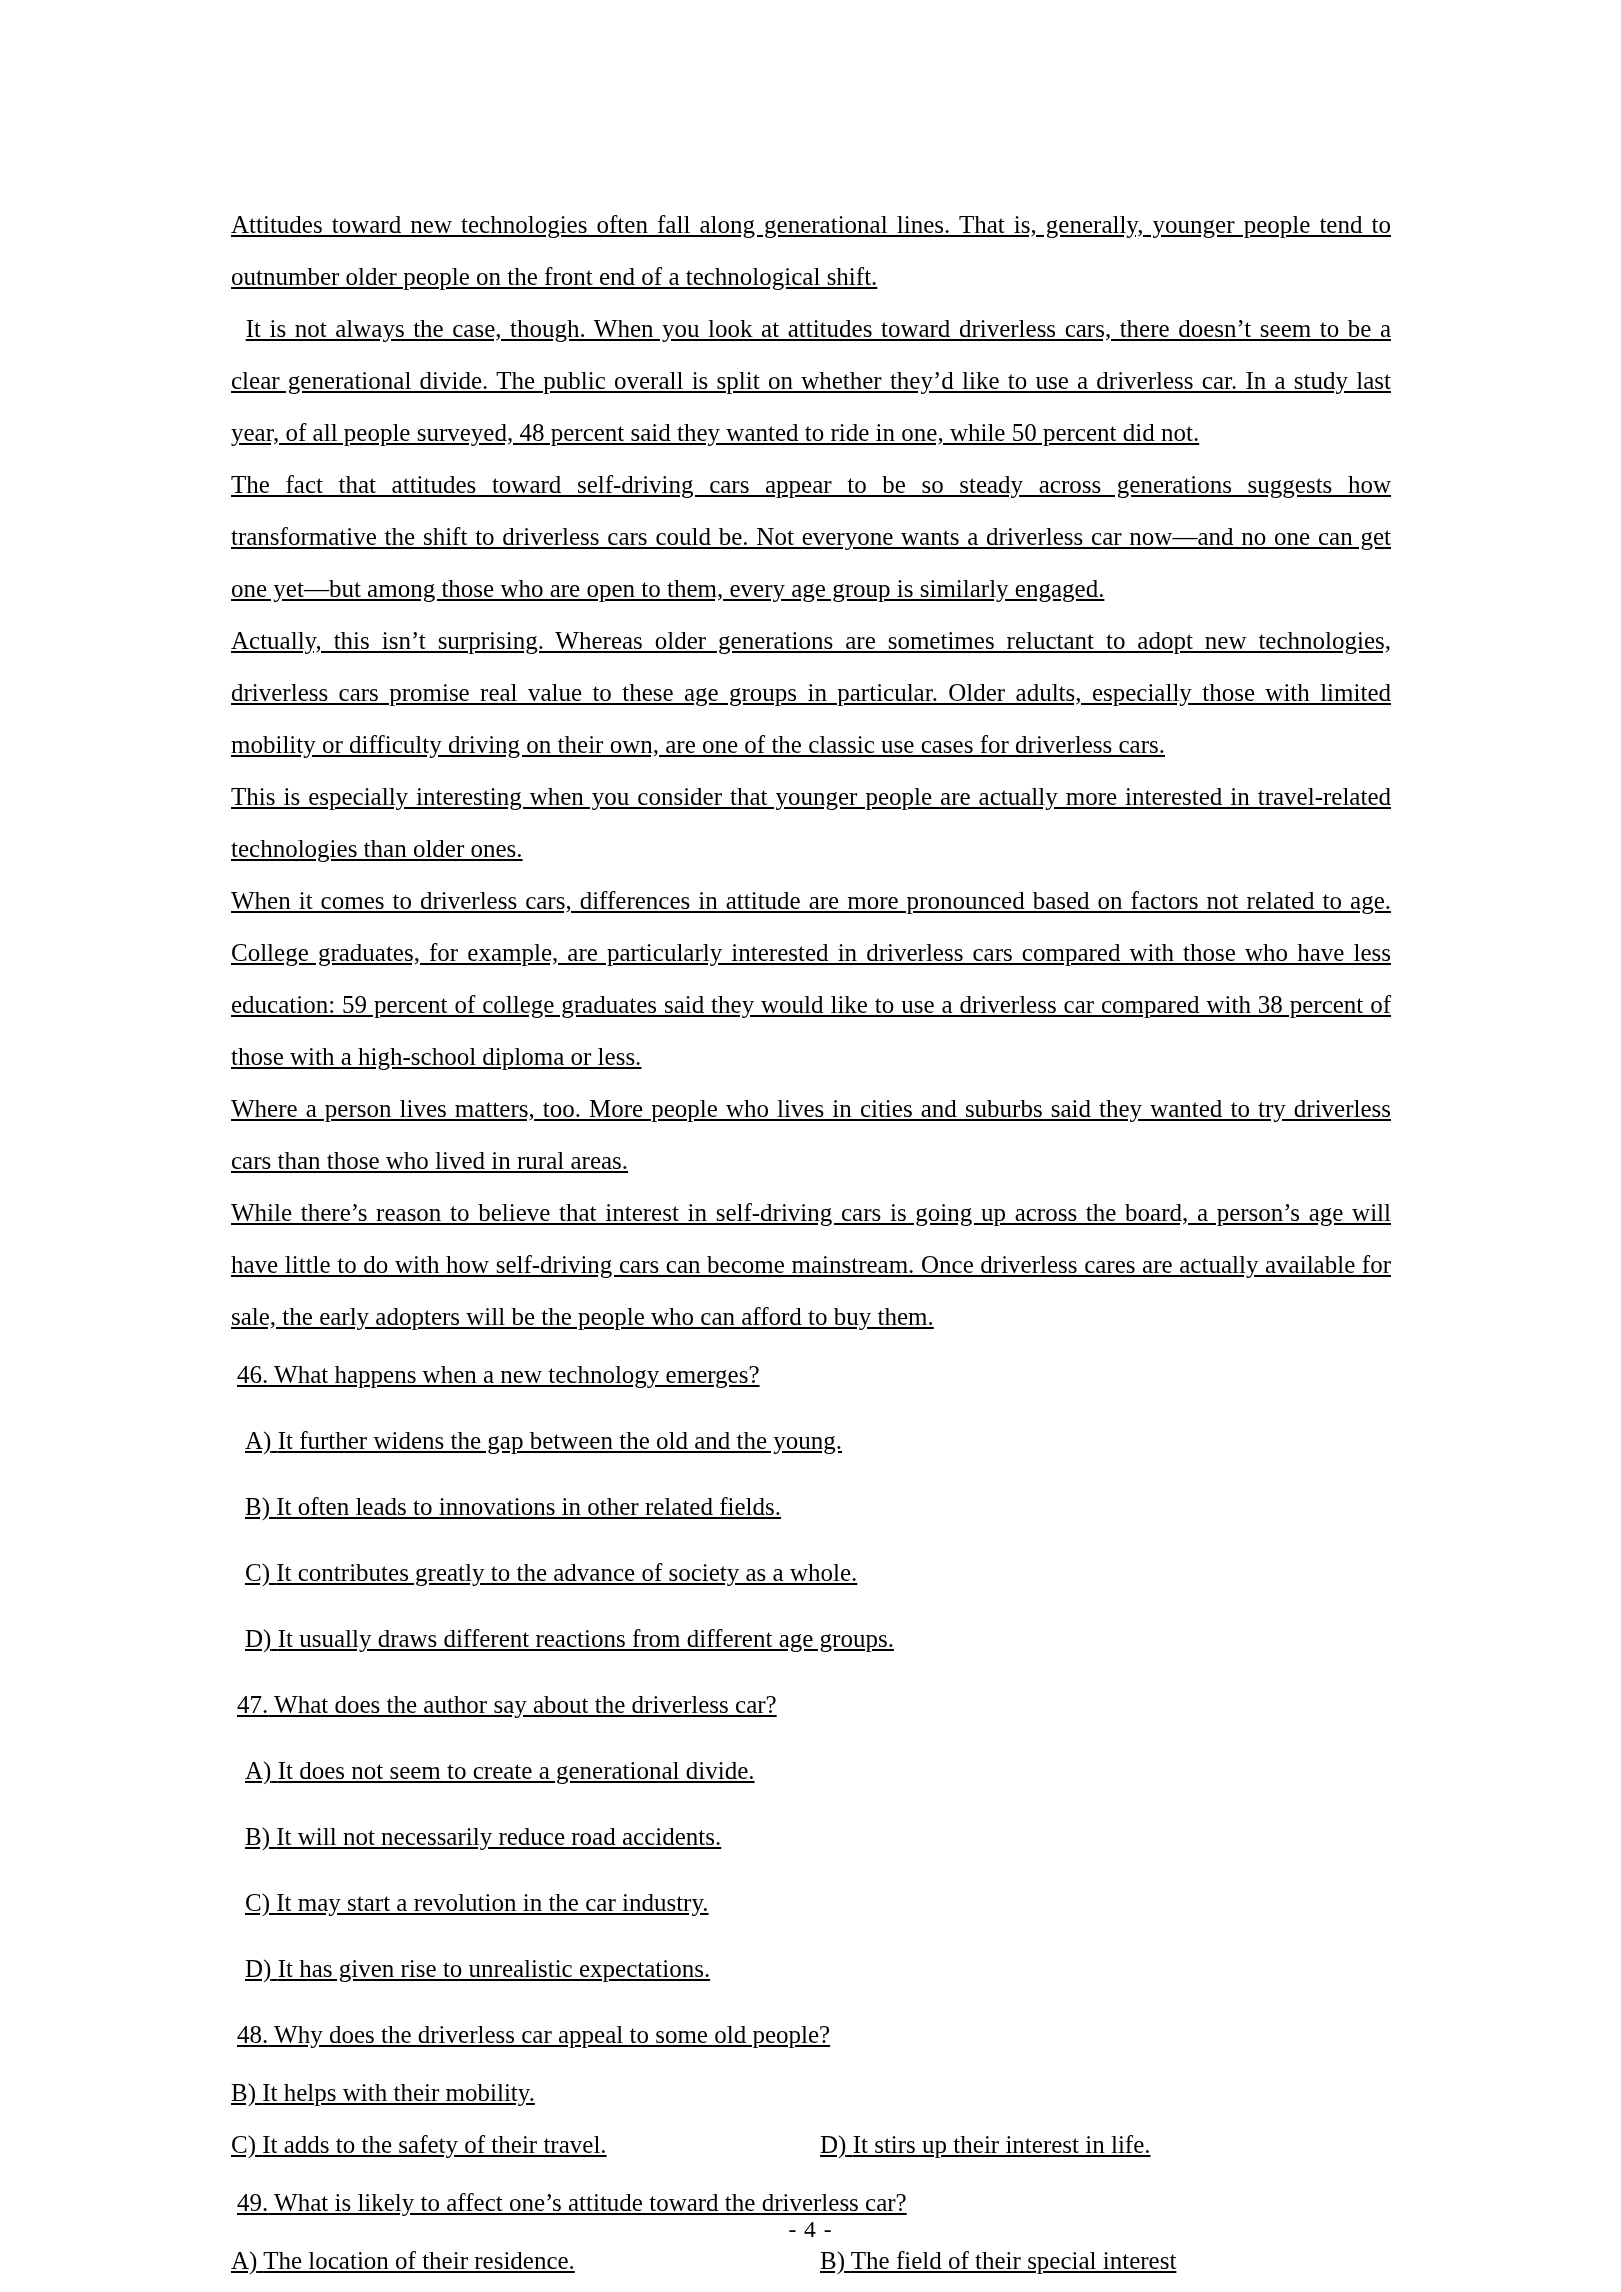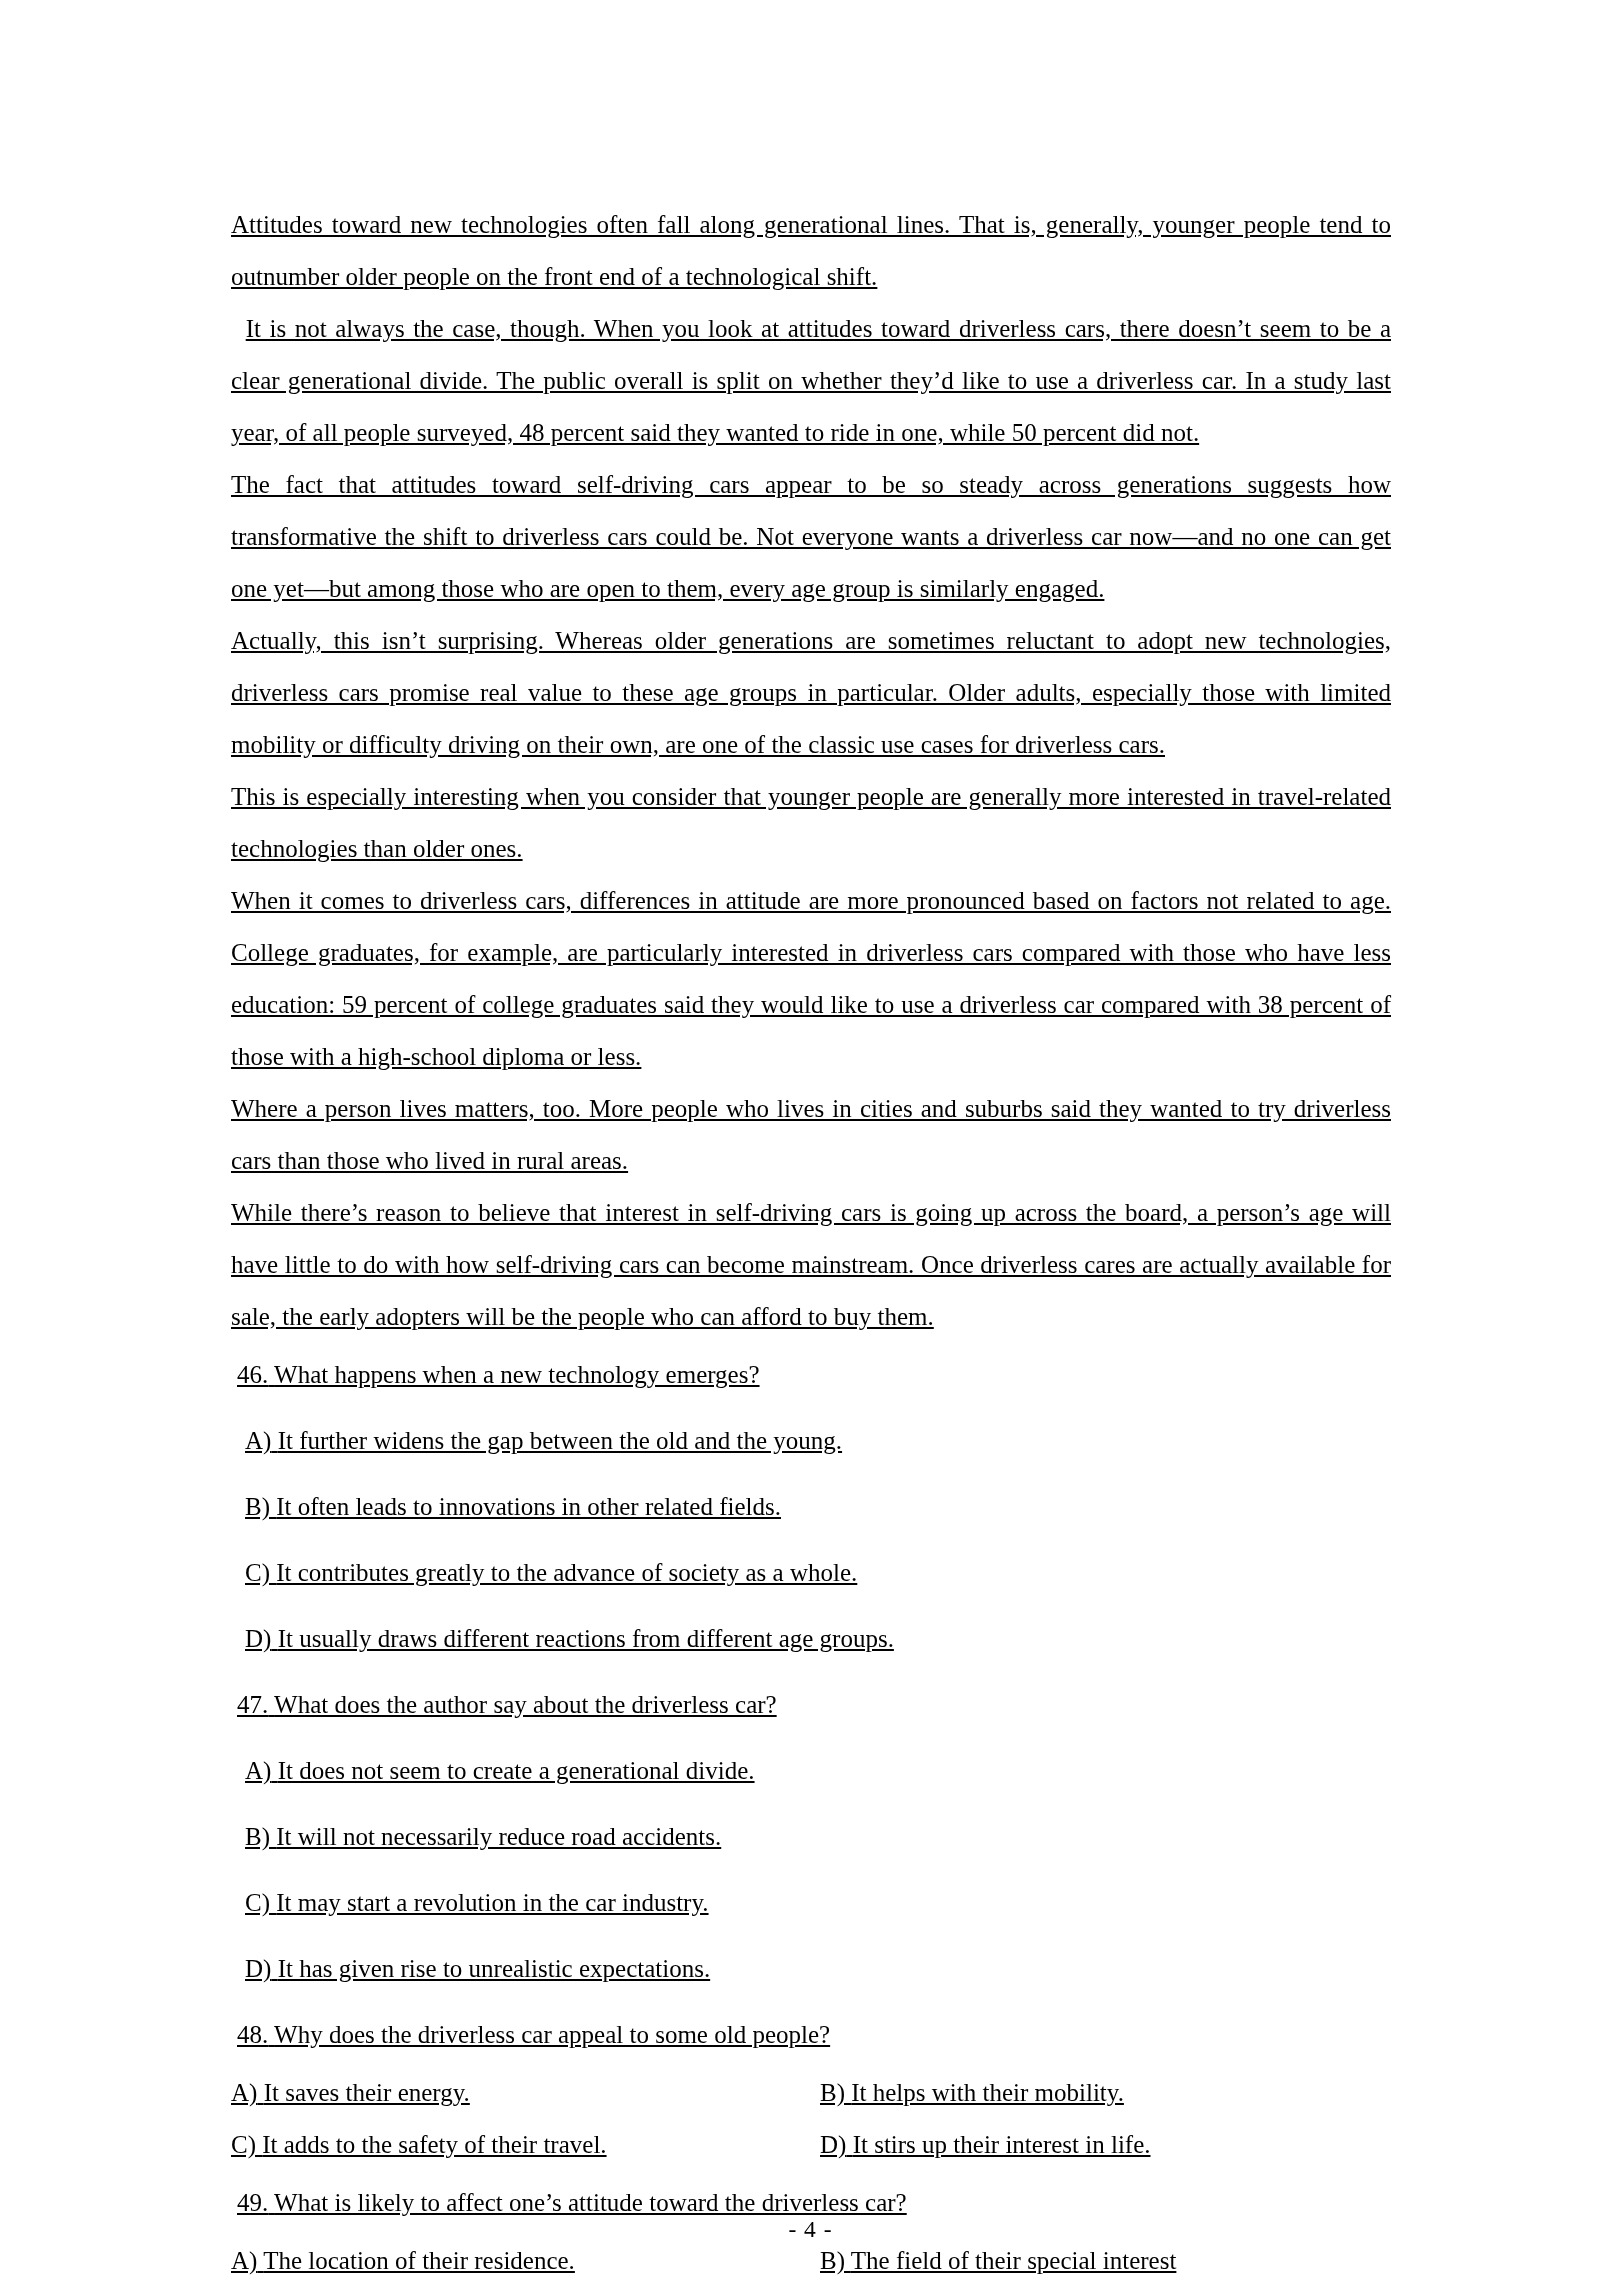--- a/index.html
+++ b/index.html
@@ -61,40 +61,39 @@
 </style>
 </head>
 <body>
 
 <div class="content">
 
   <p class="para">Attitudes toward new technologies often fall along generational lines. That is, generally, younger people tend to outnumber older people on the front end of a technological shift.</p>
   <p class="para indent-1">It is not always the case, though. When you look at attitudes toward driverless cars, there doesn’t seem to be a clear generational divide. The public overall is split on whether they’d like to use a driverless car. In a study last year, of all people surveyed, 48 percent said they wanted to ride in one, while 50 percent did not.</p>
   <p class="para">The fact that attitudes toward self-driving cars appear to be so steady across generations suggests how transformative the shift to driverless cars could be. Not everyone wants a driverless car now—and no one can get one yet—but among those who are open to them, every age group is similarly engaged.</p>
   <p class="para">Actually, this isn’t surprising. Whereas older generations are sometimes reluctant to adopt new technologies, driverless cars promise real value to these age groups in particular. Older adults, especially those with limited mobility or difficulty driving on their own, are one of the classic use cases for driverless cars.</p>
-  <p class="para">This is especially interesting when you consider that younger people are generally more interested in travel-related technologies than older ones.</p>
+  <p class="para">This is especially interesting when you consider that younger people are actually more interested in travel-related technologies than older ones.</p>
   <p class="para">When it comes to driverless cars, differences in attitude are more pronounced based on factors not related to age. College graduates, for example, are particularly interested in driverless cars compared with those who have less education: 59 percent of college graduates said they would like to use a driverless car compared with 38 percent of those with a high-school diploma or less.</p>
   <p class="para">Where a person lives matters, too. More people who lives in cities and suburbs said they wanted to try driverless cars than those who lived in rural areas.</p>
   <p class="para">While there’s reason to believe that interest in self-driving cars is going up across the board, a person’s age will have little to do with how self-driving cars can become mainstream. Once driverless cares are actually available for sale, the early adopters will be the people who can afford to buy them.</p>
 
   <div class="qline"><span>46.</span> <span>What happens when a new technology emerges?</span></div>
   <div class="oline"><span>A)</span> <span>It further widens the gap between the old and the young.</span></div>
   <div class="oline"><span>B)</span> <span>It often leads to innovations in other related fields.</span></div>
   <div class="oline"><span>C)</span> <span>It contributes greatly to the advance of society as a whole.</span></div>
   <div class="oline"><span>D)</span> <span>It usually draws different reactions from different age groups.</span></div>
 
   <div class="qline"><span>47.</span> <span>What does the author say about the driverless car?</span></div>
   <div class="oline"><span>A)</span> <span>It does not seem to create a generational divide.</span></div>
   <div class="oline"><span>B)</span> <span>It will not necessarily reduce road accidents.</span></div>
   <div class="oline"><span>C)</span> <span>It may start a revolution in the car industry.</span></div>
   <div class="oline"><span>D)</span> <span>It has given rise to unrealistic expectations.</span></div>
 
   <div class="qline"><span>48.</span> <span>Why does the driverless car appeal to some old people?</span></div>
   <div class="optrow">
-    <span class="optcell-a"><span>A)</span> <span>It saves their energy.</span></span>
     <span class="optcell-b"><span>B)</span> <span>It helps with their mobility.</span></span>
   </div>
   <div class="optrow">
     <span class="optcell-a"><span>C)</span> <span>It adds to the safety of their travel.</span></span>
     <span class="optcell-b"><span>D)</span> <span>It stirs up their interest in life.</span></span>
   </div>
 
   <div class="qline"><span>49.</span> <span>What is likely to affect one’s attitude toward the driverless car?</span></div>
   <div class="optrow">
     <span class="optcell-a"><span>A)</span> <span>The location of their residence.</span></span>

